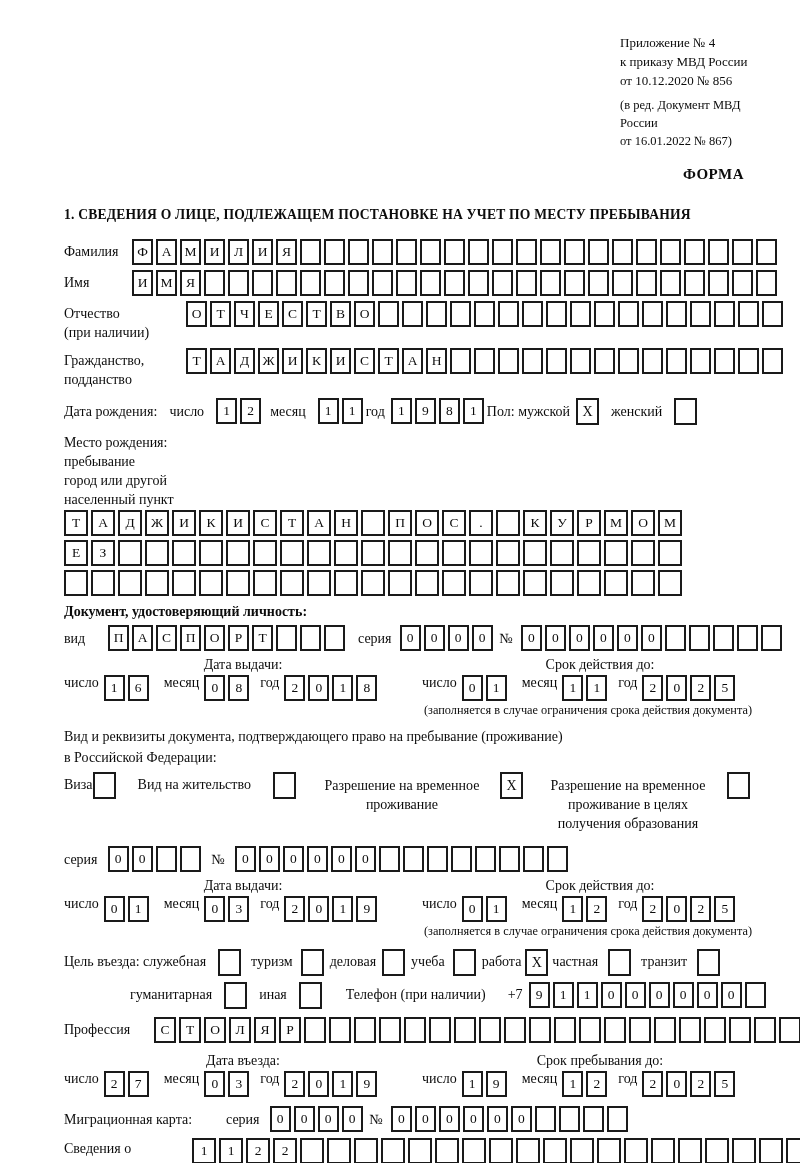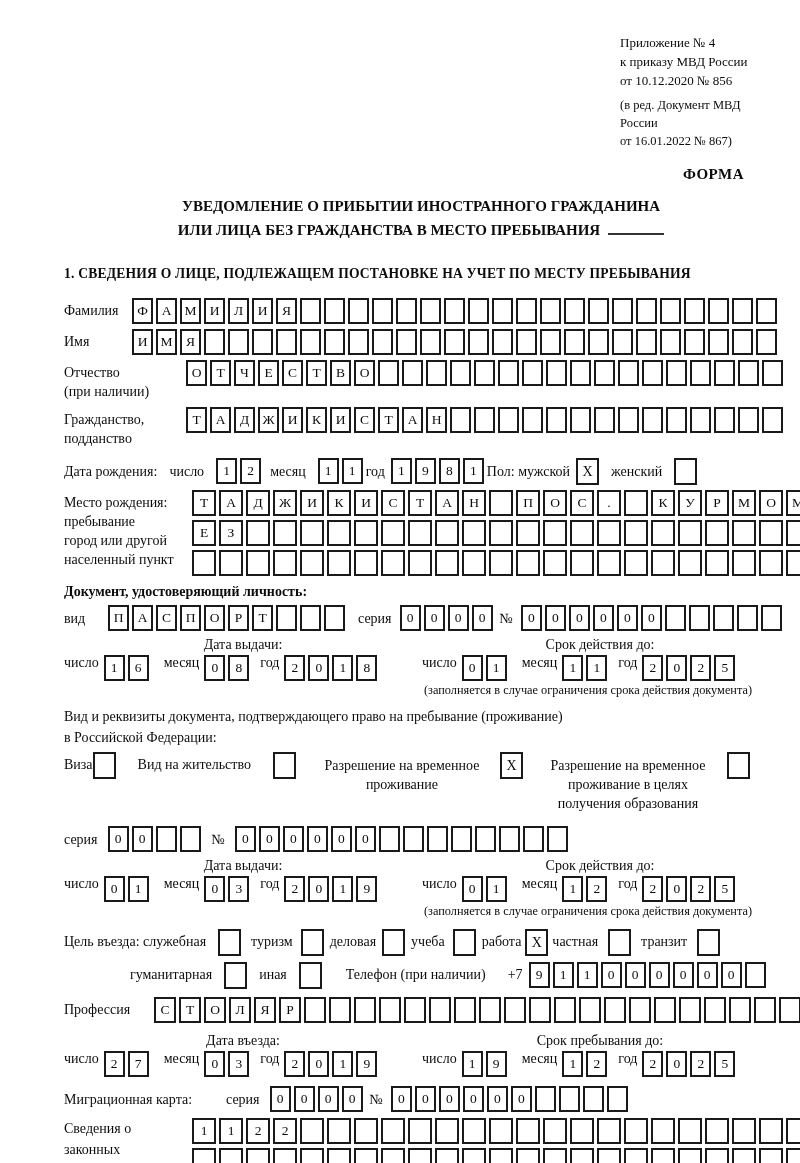--- a/index.html
+++ b/index.html
@@ -67,24 +67,20 @@
     <div>Приложение № 4</div>
     <div>к приказу МВД России</div>
     <div>от 10.12.2020 № 856</div>
   </div>
   <div class="revision">
     <div>(в ред. Документ МВД России</div>
     <div>от 16.01.2022 № 867)</div>
   </div>
   <div class="forma">ФОРМА</div>
 
-  <div class="title">
-    <div>УВЕДОМЛЕНИЕ О ПРИБЫТИИ ИНОСТРАННОГО ГРАЖДАНИНА</div>
-    <div><span>ИЛИ ЛИЦА БЕЗ ГРАЖДАНСТВА В МЕСТО ПРЕБЫВАНИЯ</span><span class="uline"></span></div>
-  </div>
 
   <div class="sec1">1. СВЕДЕНИЯ О ЛИЦЕ, ПОДЛЕЖАЩЕМ ПОСТАНОВКЕ НА УЧЕТ ПО МЕСТУ ПРЕБЫВАНИЯ</div>
 
   <div class="row" style="margin-top:16px;">
     <div class="lab w68">Фамилия</div>
     <div class="cells"><span class="cell">Ф</span><span class="cell">А</span><span class="cell">М</span><span class="cell">И</span><span class="cell">Л</span><span class="cell">И</span><span class="cell">Я</span><span class="cell"></span><span class="cell"></span><span class="cell"></span><span class="cell"></span><span class="cell"></span><span class="cell"></span><span class="cell"></span><span class="cell"></span><span class="cell"></span><span class="cell"></span><span class="cell"></span><span class="cell"></span><span class="cell"></span><span class="cell"></span><span class="cell"></span><span class="cell"></span><span class="cell"></span><span class="cell"></span><span class="cell"></span><span class="cell"></span></div>
   </div>
   <div class="row">
     <div class="lab w68">Имя</div>
     <div class="cells"><span class="cell">И</span><span class="cell">М</span><span class="cell">Я</span><span class="cell"></span><span class="cell"></span><span class="cell"></span><span class="cell"></span><span class="cell"></span><span class="cell"></span><span class="cell"></span><span class="cell"></span><span class="cell"></span><span class="cell"></span><span class="cell"></span><span class="cell"></span><span class="cell"></span><span class="cell"></span><span class="cell"></span><span class="cell"></span><span class="cell"></span><span class="cell"></span><span class="cell"></span><span class="cell"></span><span class="cell"></span><span class="cell"></span><span class="cell"></span><span class="cell"></span></div>
@@ -121,21 +117,21 @@
     <span class="cells"><span class="cell">1</span><span class="cell">9</span><span class="cell">8</span><span class="cell">1</span></span>
     <span class="lab" style="padding-top:5px;">Пол: мужской</span>
     <span class="gap6"></span>
     <span class="cb">X</span>
     <span class="gap12"></span>
     <span class="lab" style="padding-top:5px;">женский</span>
     <span class="gap12"></span>
     <span class="cb"></span>
   </div>
 
-  <div class="row" style="">
+  <div class="row" style="flex-direction:column;">
     <div class="lab w128">
       <div>Место рождения:</div>
       <div>пребывание</div>
       <div>город или другой</div>
       <div>населенный пункт</div>
     </div>
     <div>
       <div class="cells"><span class="cell w">Т</span><span class="cell w">А</span><span class="cell w">Д</span><span class="cell w">Ж</span><span class="cell w">И</span><span class="cell w">К</span><span class="cell w">И</span><span class="cell w">С</span><span class="cell w">Т</span><span class="cell w">А</span><span class="cell w">Н</span><span class="cell w"></span><span class="cell w">П</span><span class="cell w">О</span><span class="cell w">С</span><span class="cell w">.</span><span class="cell w"></span><span class="cell w">К</span><span class="cell w">У</span><span class="cell w">Р</span><span class="cell w">М</span><span class="cell w">О</span><span class="cell w">М</span></div>
       <div class="cells" style="margin-top:4px;"><span class="cell w">Е</span><span class="cell w">З</span><span class="cell w"></span><span class="cell w"></span><span class="cell w"></span><span class="cell w"></span><span class="cell w"></span><span class="cell w"></span><span class="cell w"></span><span class="cell w"></span><span class="cell w"></span><span class="cell w"></span><span class="cell w"></span><span class="cell w"></span><span class="cell w"></span><span class="cell w"></span><span class="cell w"></span><span class="cell w"></span><span class="cell w"></span><span class="cell w"></span><span class="cell w"></span><span class="cell w"></span><span class="cell w"></span></div>
       <div class="cells" style="margin-top:4px;"><span class="cell w"></span><span class="cell w"></span><span class="cell w"></span><span class="cell w"></span><span class="cell w"></span><span class="cell w"></span><span class="cell w"></span><span class="cell w"></span><span class="cell w"></span><span class="cell w"></span><span class="cell w"></span><span class="cell w"></span><span class="cell w"></span><span class="cell w"></span><span class="cell w"></span><span class="cell w"></span><span class="cell w"></span><span class="cell w"></span><span class="cell w"></span><span class="cell w"></span><span class="cell w"></span><span class="cell w"></span><span class="cell w"></span></div>

